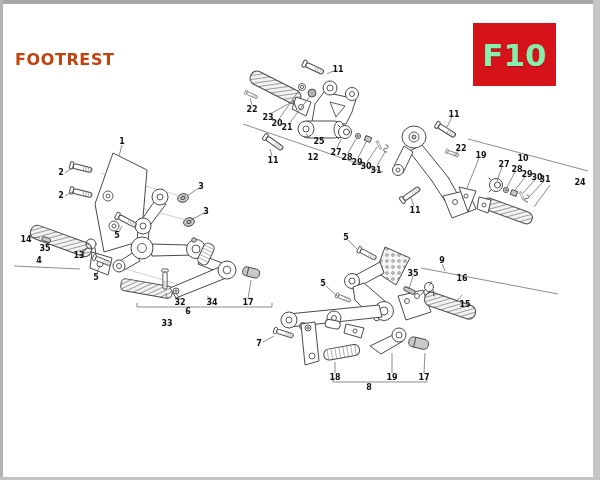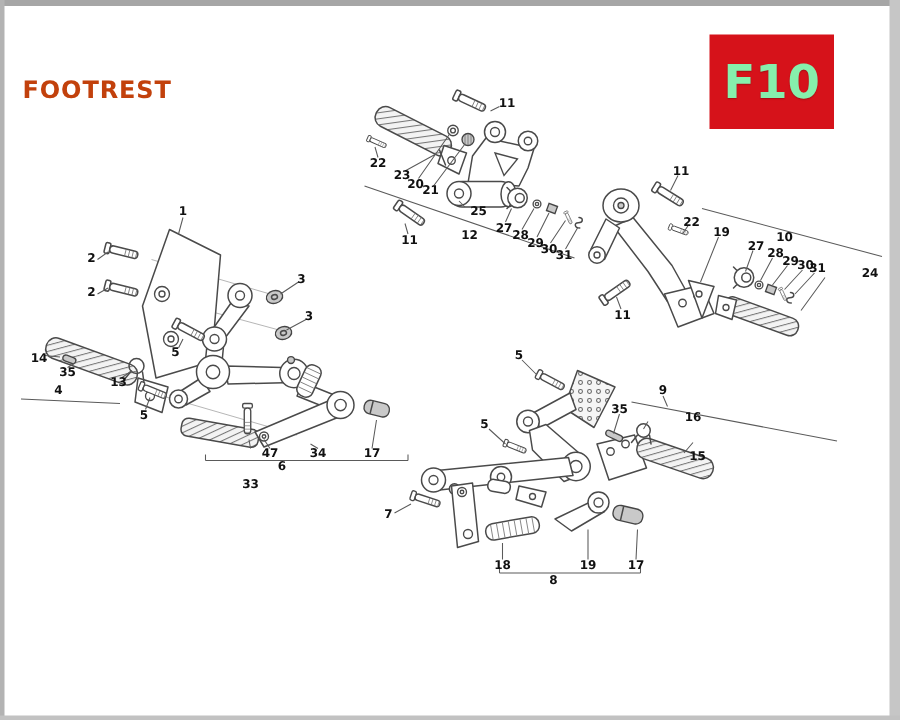--- a/index.html
+++ b/index.html
@@ -308,21 +308,21 @@
       <span class="callout" style="left: 61px; top: 195px;">2</span>
       <span class="callout" style="left: 201px; top: 186px;">3</span>
       <span class="callout" style="left: 206px; top: 211px;">3</span>
       <span class="callout" style="left: 117px; top: 235px;">5</span>
       <span class="callout" style="left: 96px; top: 277px;">5</span>
       <span class="callout" style="left: 26px; top: 239px;">14</span>
       <span class="callout" style="left: 45px; top: 248px;">35</span>
       <span class="callout" style="left: 39px; top: 260px;">4</span>
       <span class="callout" style="left: 79px; top: 255px;">13</span>
       <span class="callout" style="left: 167px; top: 302px; margin-top: 21px;">33</span>
-      <span class="callout" style="left: 180px; top: 302px;">47</span>
+      <span class="callout" style="left: 180px; top: 302px;">32</span>
       <span class="callout" style="left: 212px; top: 302px;">34</span>
       <span class="callout" style="left: 248px; top: 302px;">17</span>
       <span class="callout" style="left: 188px; top: 311px;">6</span>
       <span class="callout" style="left: 338px; top: 69px;">11</span>
       <span class="callout" style="left: 252px; top: 109px;">22</span>
       <span class="callout" style="left: 268px; top: 117px;">23</span>
       <span class="callout" style="left: 277px; top: 123px;">20</span>
       <span class="callout" style="left: 287px; top: 127px;">21</span>
       <span class="callout" style="left: 319px; top: 141px;">25</span>
       <span class="callout" style="left: 313px; top: 157px;">12</span>

